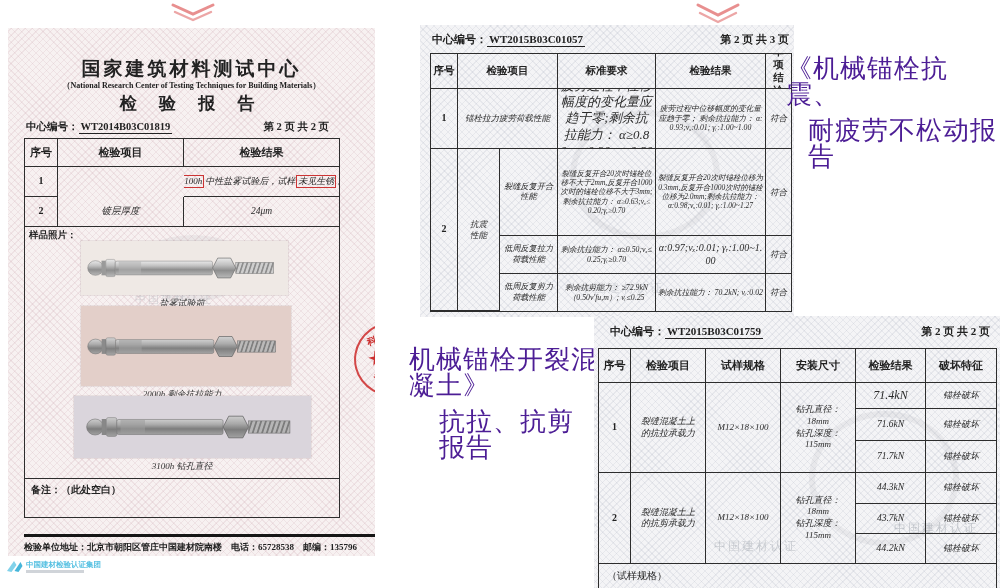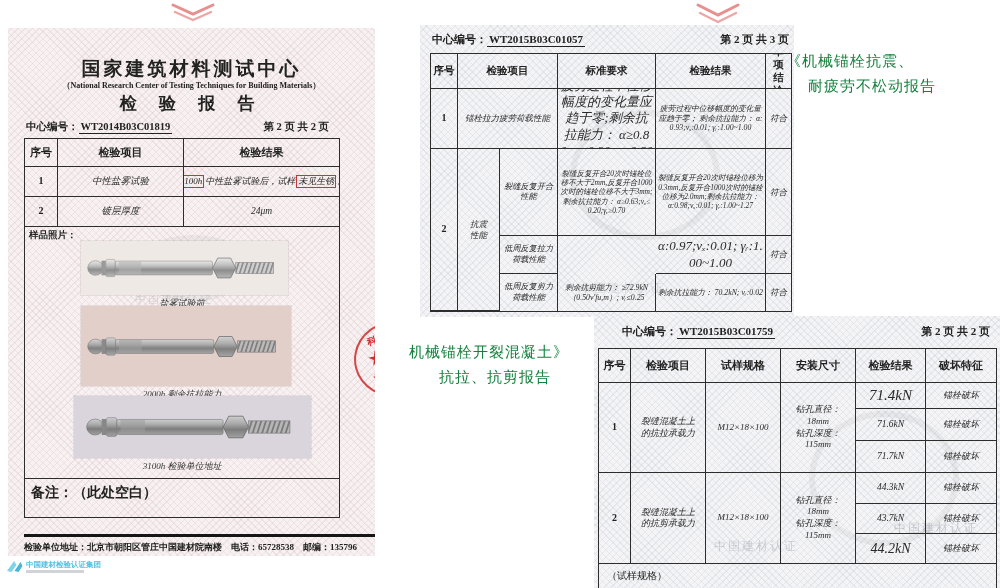--- a/index.html
+++ b/index.html
@@ -20,21 +20,21 @@
 .nbr{border-right:none!important}.nbb{border-bottom:none!important}
 .hd{font-weight:bold;font-style:normal}
 .val{font-style:italic;color:#2a2a2a}
 .center-line{position:absolute;font-weight:bold}
 .uline{border-bottom:1.2px solid #222;padding:0 2px 1px 2px;font-weight:bold}
 .redbox{border:1px solid #cc3434;padding:0 1px;margin:0 1px}
 .caption{position:absolute;font-style:italic;font-size:9px;color:#333;width:100%;text-align:center}
 .photo{position:absolute;display:flex;align-items:center;justify-content:center;box-shadow:0 0 0 1px rgba(120,110,110,.12)}
 .wm{position:absolute;color:#9aa0a8;letter-spacing:2px;pointer-events:none}
 .wm-ring{position:absolute;border:6px solid rgba(160,163,172,.14);border-radius:50%;pointer-events:none}
-.annot{position:absolute;font-family:Liberation Mono, monospace;color:#15803d;font-size:15px;letter-spacing:1px;line-height:1.0}
+.annot{position:absolute;font-family:Liberation Sans, sans-serif;color:#4c1d95;font-size:26px;letter-spacing:1px;line-height:1.0}
 .annot .l2{display:block;margin-top:10px}
 .stamp{position:absolute;border:2.5px solid rgba(205,42,42,.85);border-radius:50%;transform:rotate(-14deg);color:#cc3030}
 .stamp .s-char{position:absolute;left:16px;top:6px;font-size:10px;font-weight:bold}
 .stamp .s-star{position:absolute;left:12px;top:20px;font-size:20px;line-height:1}
 .stamp .s-text{position:absolute;left:14px;top:42px;font-size:11px;font-weight:bold;letter-spacing:1px}
 .hline{position:absolute;background:#161616}
 .footer-row{position:absolute;display:flex;gap:9px;font-weight:bold;font-size:9px;white-space:nowrap}
 .logo{position:absolute;display:flex;align-items:flex-start;gap:3px}
 .logo .lt{color:#58c1e2;font-size:7.5px;font-weight:bold;font-family:"Liberation Sans",sans-serif;line-height:1.2}
 .logo .lbar{width:58px;height:3px;background:rgba(150,160,170,.45);margin-top:1px}
@@ -86,21 +86,20 @@
       <span>中心编号：</span><span class="uline">WT2014B03C01819</span>
     </div>
     <div style="position:absolute;right:46px;top:92px;font-size:10.5px;font-weight:bold">第 2 页 共 2 页</div>
 
     <div class="grid" style="left:16px;top:110px;width:316px;grid-template-columns:33px 126px 155px;grid-template-rows:28px 30px 30px 252px 38px">
       <div class="hd" style="grid-area:1/1/2/2;font-size:11px">序号</div>
       <div class="hd" style="grid-area:1/2/2/3;font-size:11px">检验项目</div>
       <div class="hd nbr" style="grid-area:1/3/2/4;font-size:11px">检验结果</div>
 
       <div class="hd" style="grid-area:2/1/3/2;font-size:10px">1</div>
-      <div class="val" style="grid-area:2/2/3/3;font-size:9.5px">中性盐雾试验</div>
       <div class="val nbr" style="grid-area:2/3/3/4;font-size:9px;white-space:nowrap">
         <span class="redbox">3100h</span>
           <span>中性盐雾试验后，试样</span>
           <span class="redbox">未见生锈</span>
           <span>。</span>
       </div>
 
       <div class="hd" style="grid-area:3/1/4/2;font-size:10px">2</div>
       <div class="val" style="grid-area:3/2/4/3;font-size:9.5px">镀层厚度</div>
       <div class="val nbr" style="grid-area:3/3/4/4;font-size:9.5px">24μm</div>
@@ -123,24 +122,24 @@
               <use href="#bolt"></use>
             </svg>
         </div>
         <div class="caption" style="left:0;top:162px">2000h 剩余抗拉能力</div>
 
         <div class="photo" style="left:49px;top:169px;width:237px;height:62px;background:#dad5dc">
           <svg width="226" height="32" viewBox="0 0 230 34" style="filter:brightness(.88) saturate(.6)">
               <use href="#bolt"></use>
             </svg>
         </div>
-        <div class="caption" style="left:0;top:234px">3100h 检验单位地址</div>
-      </div>
-
-      <div class="nbr nbb" style="grid-area:5/1/6/4;justify-content:flex-start;align-items:flex-start;padding:5px 6px;font-size:14px;font-weight:bold">备注：（此处空白）</div>
+        <div class="caption" style="left:0;top:234px">3100h 钻孔直径</div>
+      </div>
+
+      <div class="nbr nbb" style="grid-area:5/1/6/4;justify-content:flex-start;align-items:flex-start;padding:5px 6px;font-size:10px;font-weight:bold">备注：（此处空白）</div>
     </div>
 
     <div class="stamp" style="left:346px;top:294px;width:76px;height:74px">
       <span class="s-char">科</span>
       <span class="s-star">★</span>
       <span class="s-text">专用</span>
     </div>
 
     <div class="hline" style="left:16px;top:506px;width:355px;height:2.5px"></div>
     <div class="footer-row" style="left:16px;top:513px;width:360px">
@@ -185,42 +184,43 @@
 
       <div class="hd" style="grid-area:3/1/6/2;font-size:10px">2</div>
       <div class="val" style="grid-area:3/2/6/3;font-size:8.5px;padding:1px 10px">抗震性能</div>
 
       <div class="val" style="grid-area:3/3/4/4;font-size:8.2px">裂缝反复开合性能</div>
       <div class="val" style="grid-area:3/4/4/5;font-size:7.5px">裂缝反复开合20次时锚栓位移不大于2mm,反复开合1000次时的锚栓位移不大于3mm;剩余抗拉能力： α≥0.63;vₓ≤0.20;γᵣ≥0.70</div>
       <div class="val" style="grid-area:3/5/4/6;font-size:7.5px">裂缝反复开合20次时锚栓位移为0.3mm,反复开合1000次时的锚栓位移为2.0mm;剩余抗拉能力： α:0.98;vₓ:0.01; γᵣ:1.00~1.27</div>
       <div class="val nbr" style="grid-area:3/6/4/7;font-size:8.5px">符合</div>
 
       <div class="val" style="grid-area:4/3/5/4;font-size:8.2px">低周反复拉力荷载性能</div>
-      <div class="val" style="grid-area:4/5/5/6;font-size:13px">α:0.97;vₓ:0.01; γᵣ:1.00~1.00</div>
+      <div class="val" style="grid-area:4/4/5/5;font-size:7.8px">剩余抗拉能力： α≥0.50;vₓ≤0.25;γᵣ≥0.70</div>
+      <div class="val" style="grid-area:4/5/5/6;font-size:10px">α:0.97;vₓ:0.01; γᵣ:1.00~1.00</div>
       <div class="val nbr" style="grid-area:4/6/5/7;font-size:8.5px">符合</div>
 
       <div class="val nbb" style="grid-area:5/3/6/4;font-size:8.2px">低周反复剪力荷载性能</div>
       <div class="val nbb" style="grid-area:5/4/6/5;font-size:7.8px">剩余抗剪能力： ≥72.9kN（0.50v′fu,m）; vᵣ≤0.25</div>
       <div class="val nbb" style="grid-area:5/5/6/6;font-size:7.8px">剩余抗拉能力： 70.2kN; vᵣ:0.02</div>
       <div class="val nbr nbb" style="grid-area:5/6/6/7;font-size:8.5px">符合</div>
     </div>
   </div>
 
   <div class="annot" style="left:786px;top:55px;width:214px">
     <span>《机械锚栓抗震、</span>
     <span class="l2" style="padding-left:22px">耐疲劳不松动报告</span>
   </div>
 
   <div class="annot" style="left:409px;top:346px;width:190px">
     <span>机械锚栓开裂混凝土》</span>
     <span class="l2" style="padding-left:30px">抗拉、抗剪报告</span>
   </div>
 
   <div class="doc tex-gray" style="left:594px;top:316px;width:406px;height:272px">
-    <div style="position:absolute;left:28px;top:8px;font-size:11px;font-weight:bold">
+    <div style="position:absolute;left:16px;top:8px;font-size:11px;font-weight:bold">
       <span>中心编号：</span><span class="uline">WT2015B03C01759</span>
     </div>
     <div style="position:absolute;right:10px;top:8px;font-size:11px;font-weight:bold">第 2 页 共 2 页</div>
 
     <div class="wm-ring" style="left:215px;top:95px;width:150px;height:135px"></div>
     <div class="wm" style="left:120px;top:222px;font-size:12px;opacity:.45">中国建材认证</div>
     <div class="wm" style="left:300px;top:204px;font-size:12px;opacity:.5">中国建材认证</div>
 
     <div class="grid" style="left:4px;top:32px;grid-template-columns:32px 75px 75px 75px 70px 70px;grid-template-rows:34px 26px 32px 32px 31px 30px 30px 24px">
       <div class="hd" style="grid-area:1/1/2/2;font-size:11px">序号</div>
@@ -232,40 +232,40 @@
 
       <div class="hd" style="grid-area:2/1/5/2;font-size:10px">1</div>
       <div class="val" style="grid-area:2/2/5/3;font-size:9px;padding:1px 8px">裂缝混凝土上的抗拉承载力</div>
       <div class="val" style="grid-area:2/3/5/4;font-size:9px">M12×18×100</div>
       <div class="val" style="grid-area:2/4/5/5;font-size:9px;flex-direction:column;line-height:1.3">
         <span>钻孔直径：</span>
           <span>18mm</span>
         <span>钻孔深度：</span>
           <span>115mm</span>
       </div>
-      <div class="val" style="grid-area:2/5/3/6;font-size:15px">71.4kN</div>
+      <div class="val" style="grid-area:2/5/3/6;font-size:12px">71.4kN</div>
       <div class="val nbr" style="grid-area:2/6/3/7;font-size:9px">锚栓破坏</div>
       <div class="val" style="grid-area:3/5/4/6;font-size:9.5px">71.6kN</div>
       <div class="val nbr" style="grid-area:3/6/4/7;font-size:9px">锚栓破坏</div>
       <div class="val" style="grid-area:4/5/5/6;font-size:9.5px">71.7kN</div>
       <div class="val nbr" style="grid-area:4/6/5/7;font-size:9px">锚栓破坏</div>
 
       <div class="hd" style="grid-area:5/1/8/2;font-size:10px">2</div>
       <div class="val" style="grid-area:5/2/8/3;font-size:9px;padding:1px 8px">裂缝混凝土上的抗剪承载力</div>
       <div class="val" style="grid-area:5/3/8/4;font-size:9px">M12×18×100</div>
       <div class="val" style="grid-area:5/4/8/5;font-size:9px;flex-direction:column;line-height:1.3">
         <span>钻孔直径：</span>
           <span>18mm</span>
         <span>钻孔深度：</span>
           <span>115mm</span>
       </div>
       <div class="val" style="grid-area:5/5/6/6;font-size:9.5px">44.3kN</div>
       <div class="val nbr" style="grid-area:5/6/6/7;font-size:9px">锚栓破坏</div>
       <div class="val" style="grid-area:6/5/7/6;font-size:9.5px">43.7kN</div>
       <div class="val nbr" style="grid-area:6/6/7/7;font-size:9px">锚栓破坏</div>
-      <div class="val" style="grid-area:7/5/8/6;font-size:14px">44.2kN</div>
+      <div class="val" style="grid-area:7/5/8/6;font-size:10px">44.2kN</div>
       <div class="val nbr" style="grid-area:7/6/8/7;font-size:9px">锚栓破坏</div>
 
       <div class="nbr nbb" style="grid-area:8/1/9/7;justify-content:flex-start;padding-left:8px;font-size:10px">（试样规格）</div>
     </div>
   </div>
 
 </div>
 
 </body></html>

